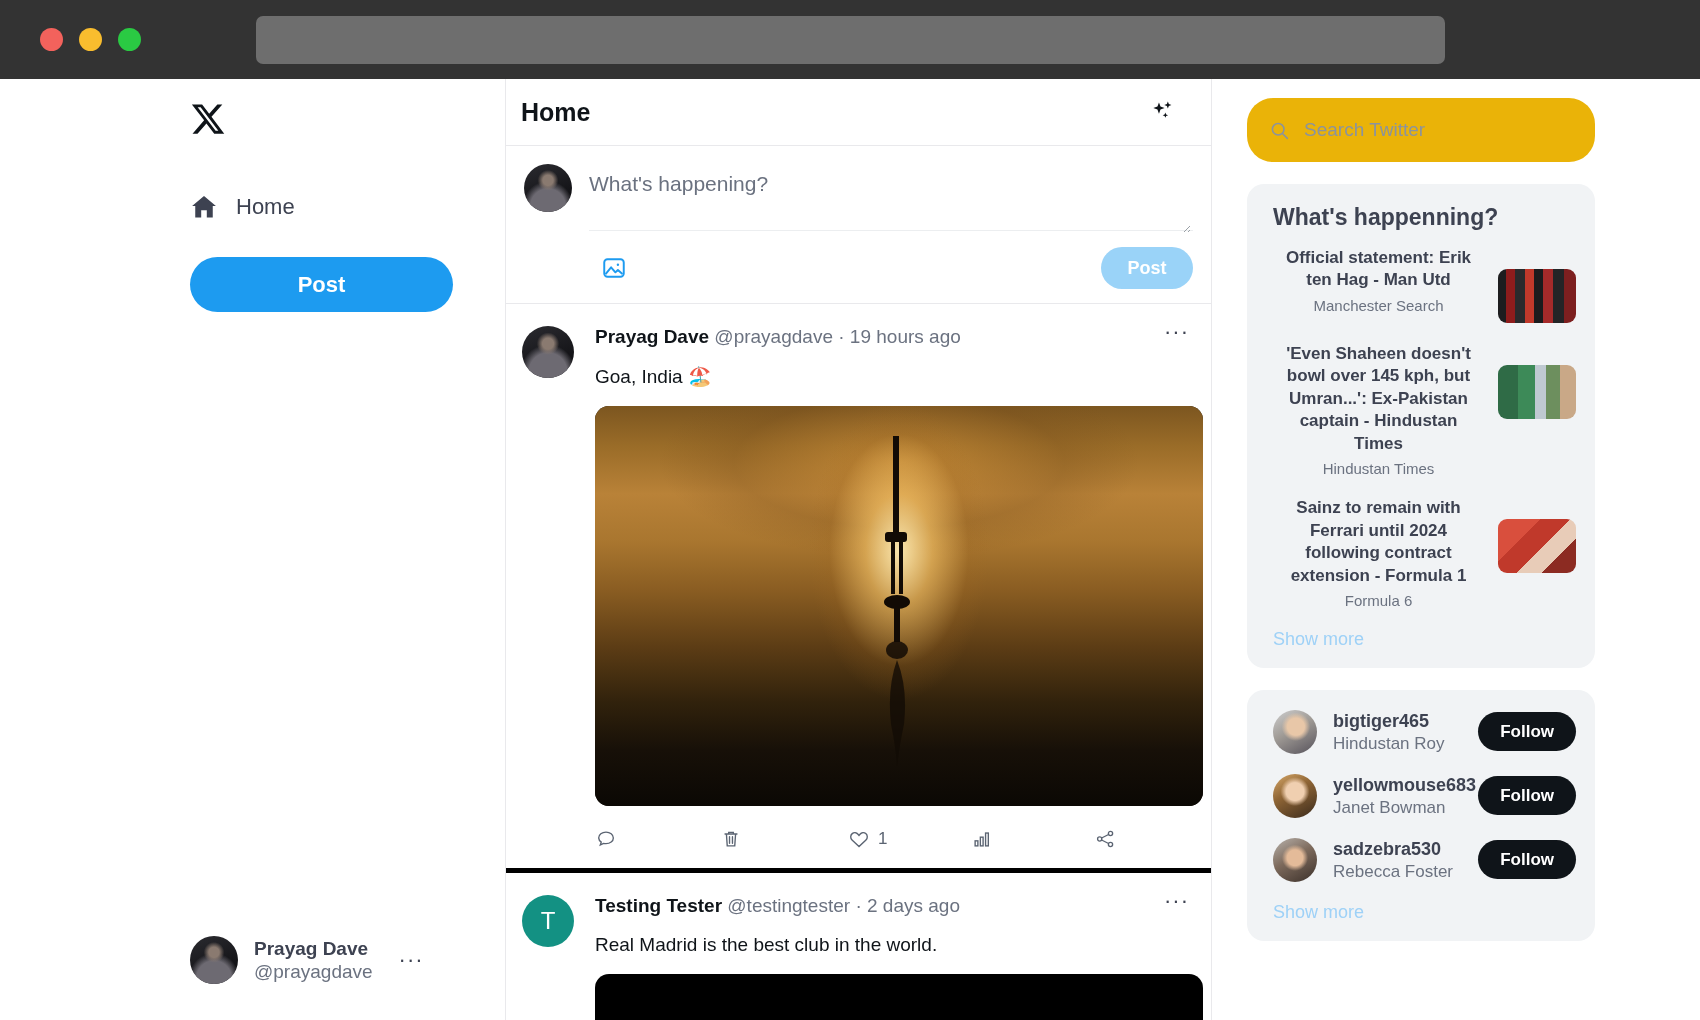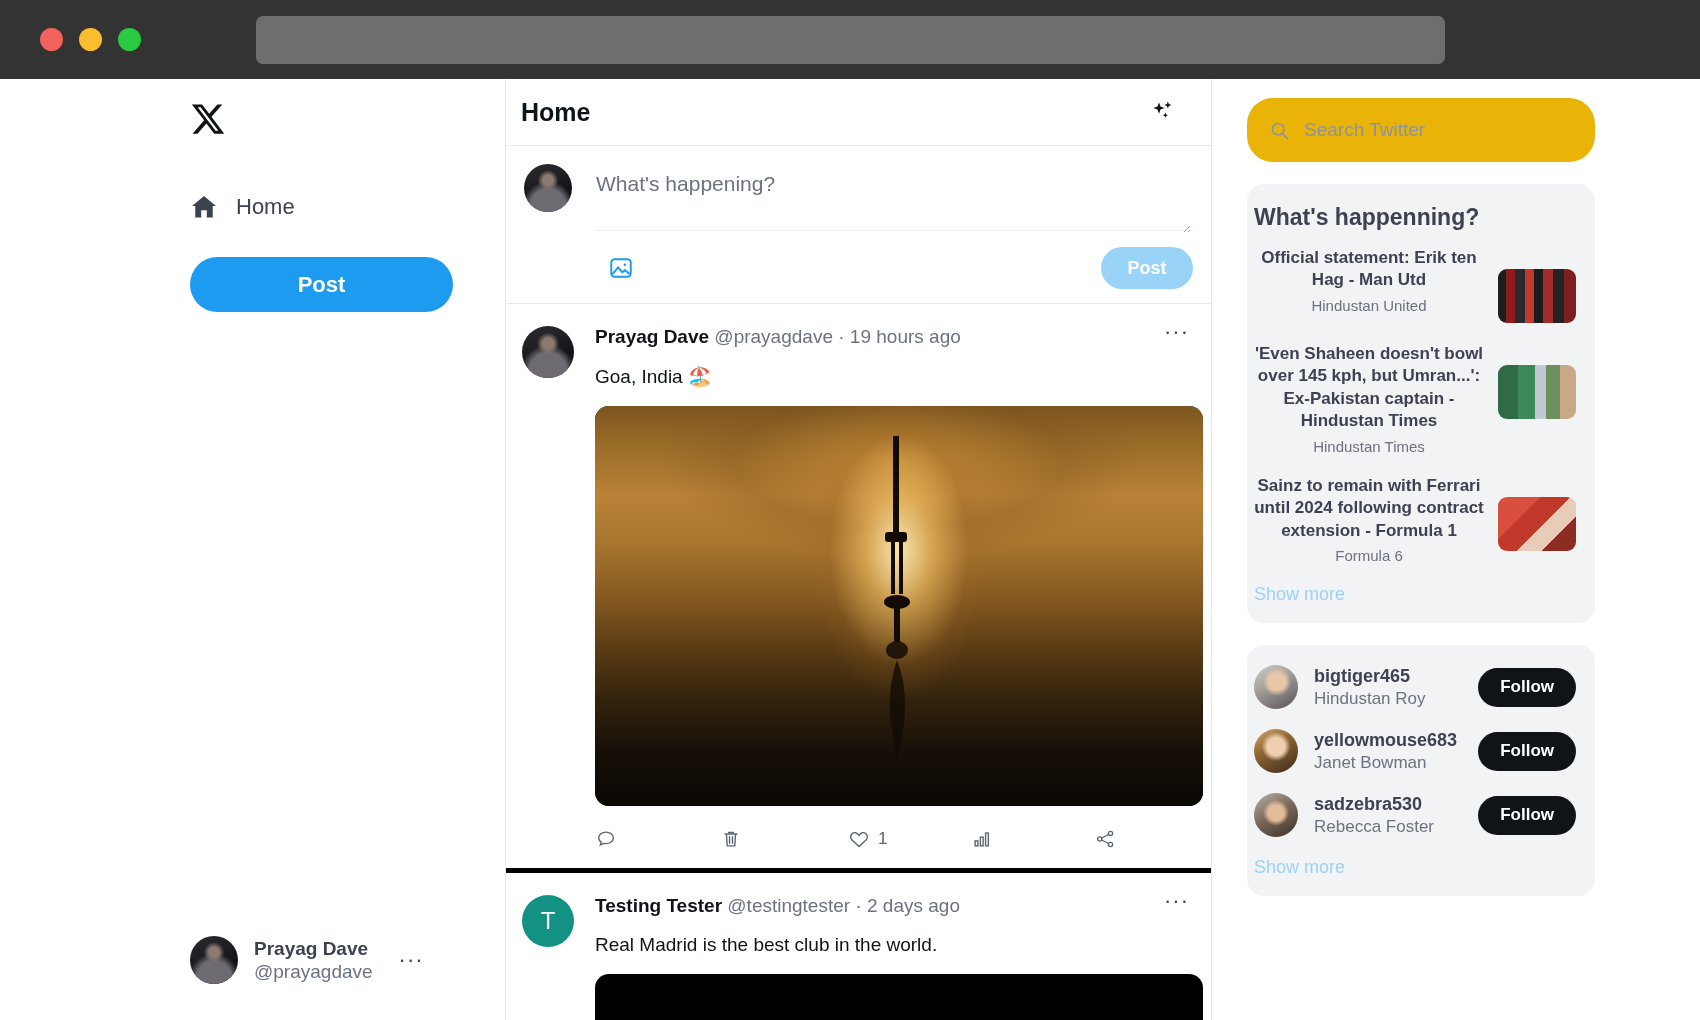--- a/index.html
+++ b/index.html
@@ -147,21 +147,21 @@
     align-items: center;
     justify-content: space-between;
     padding: 0 36px 0 15px;
   }
   .feed-title { font-size: 25px; font-weight: bold; color: #0f1419; }
   .sparkle-icon { width: 26px; height: 26px; cursor: pointer; }
 
   
   .compose {
     display: flex;
-    gap: 24px;
+    gap: 17px;
     padding: 18px 18px 14px 18px;
     border-bottom: 1px solid #e9e9ec;
   }
   .compose-right { flex: 1; position: relative; }
   .compose-area {
     width: 100%;
     min-height: 56px;
     border: none;
     outline: none;
     resize: none;
@@ -320,21 +320,21 @@
     color: #3d4251;
     font-family: "Liberation Sans", sans-serif;
     width: 100%;
   }
   .search-input::placeholder { color: #8b939e; }
 
   .panel {
     margin-top: 22px;
     background: #f1f3f5;
     border-radius: 17px;
-    padding: 20px 19px 18px 7px;
+    padding: 20px 19px 18px 26px;
   }
   .panel-title {
     font-size: 23px;
     font-weight: bold;
     color: #3d4251;
     margin-bottom: 16px;
   }
   .trend {
     display: flex;
     justify-content: space-between;
@@ -614,21 +614,21 @@
       </svg>
       <input class="search-input" type="text" placeholder="Search Twitter" style="">
     </div>
 
     <div class="panel">
       <div class="panel-title">What's happenning?</div>
 
       <div class="trend">
         <div class="trend-text">
           <div class="trend-headline">Official statement: Erik ten Hag - Man Utd</div>
-          <div class="trend-source">Hindustan United</div>
+          <div class="trend-source">Manchester Search</div>
         </div>
         <div class="trend-thumb thumb-manutd"></div>
       </div>
 
       <div class="trend">
         <div class="trend-text">
           <div class="trend-headline">'Even Shaheen doesn't bowl over 145 kph, but Umran...': Ex-Pakistan captain - Hindustan Times</div>
           <div class="trend-source">Hindustan Times</div>
         </div>
         <div class="trend-thumb thumb-cricket"></div>

